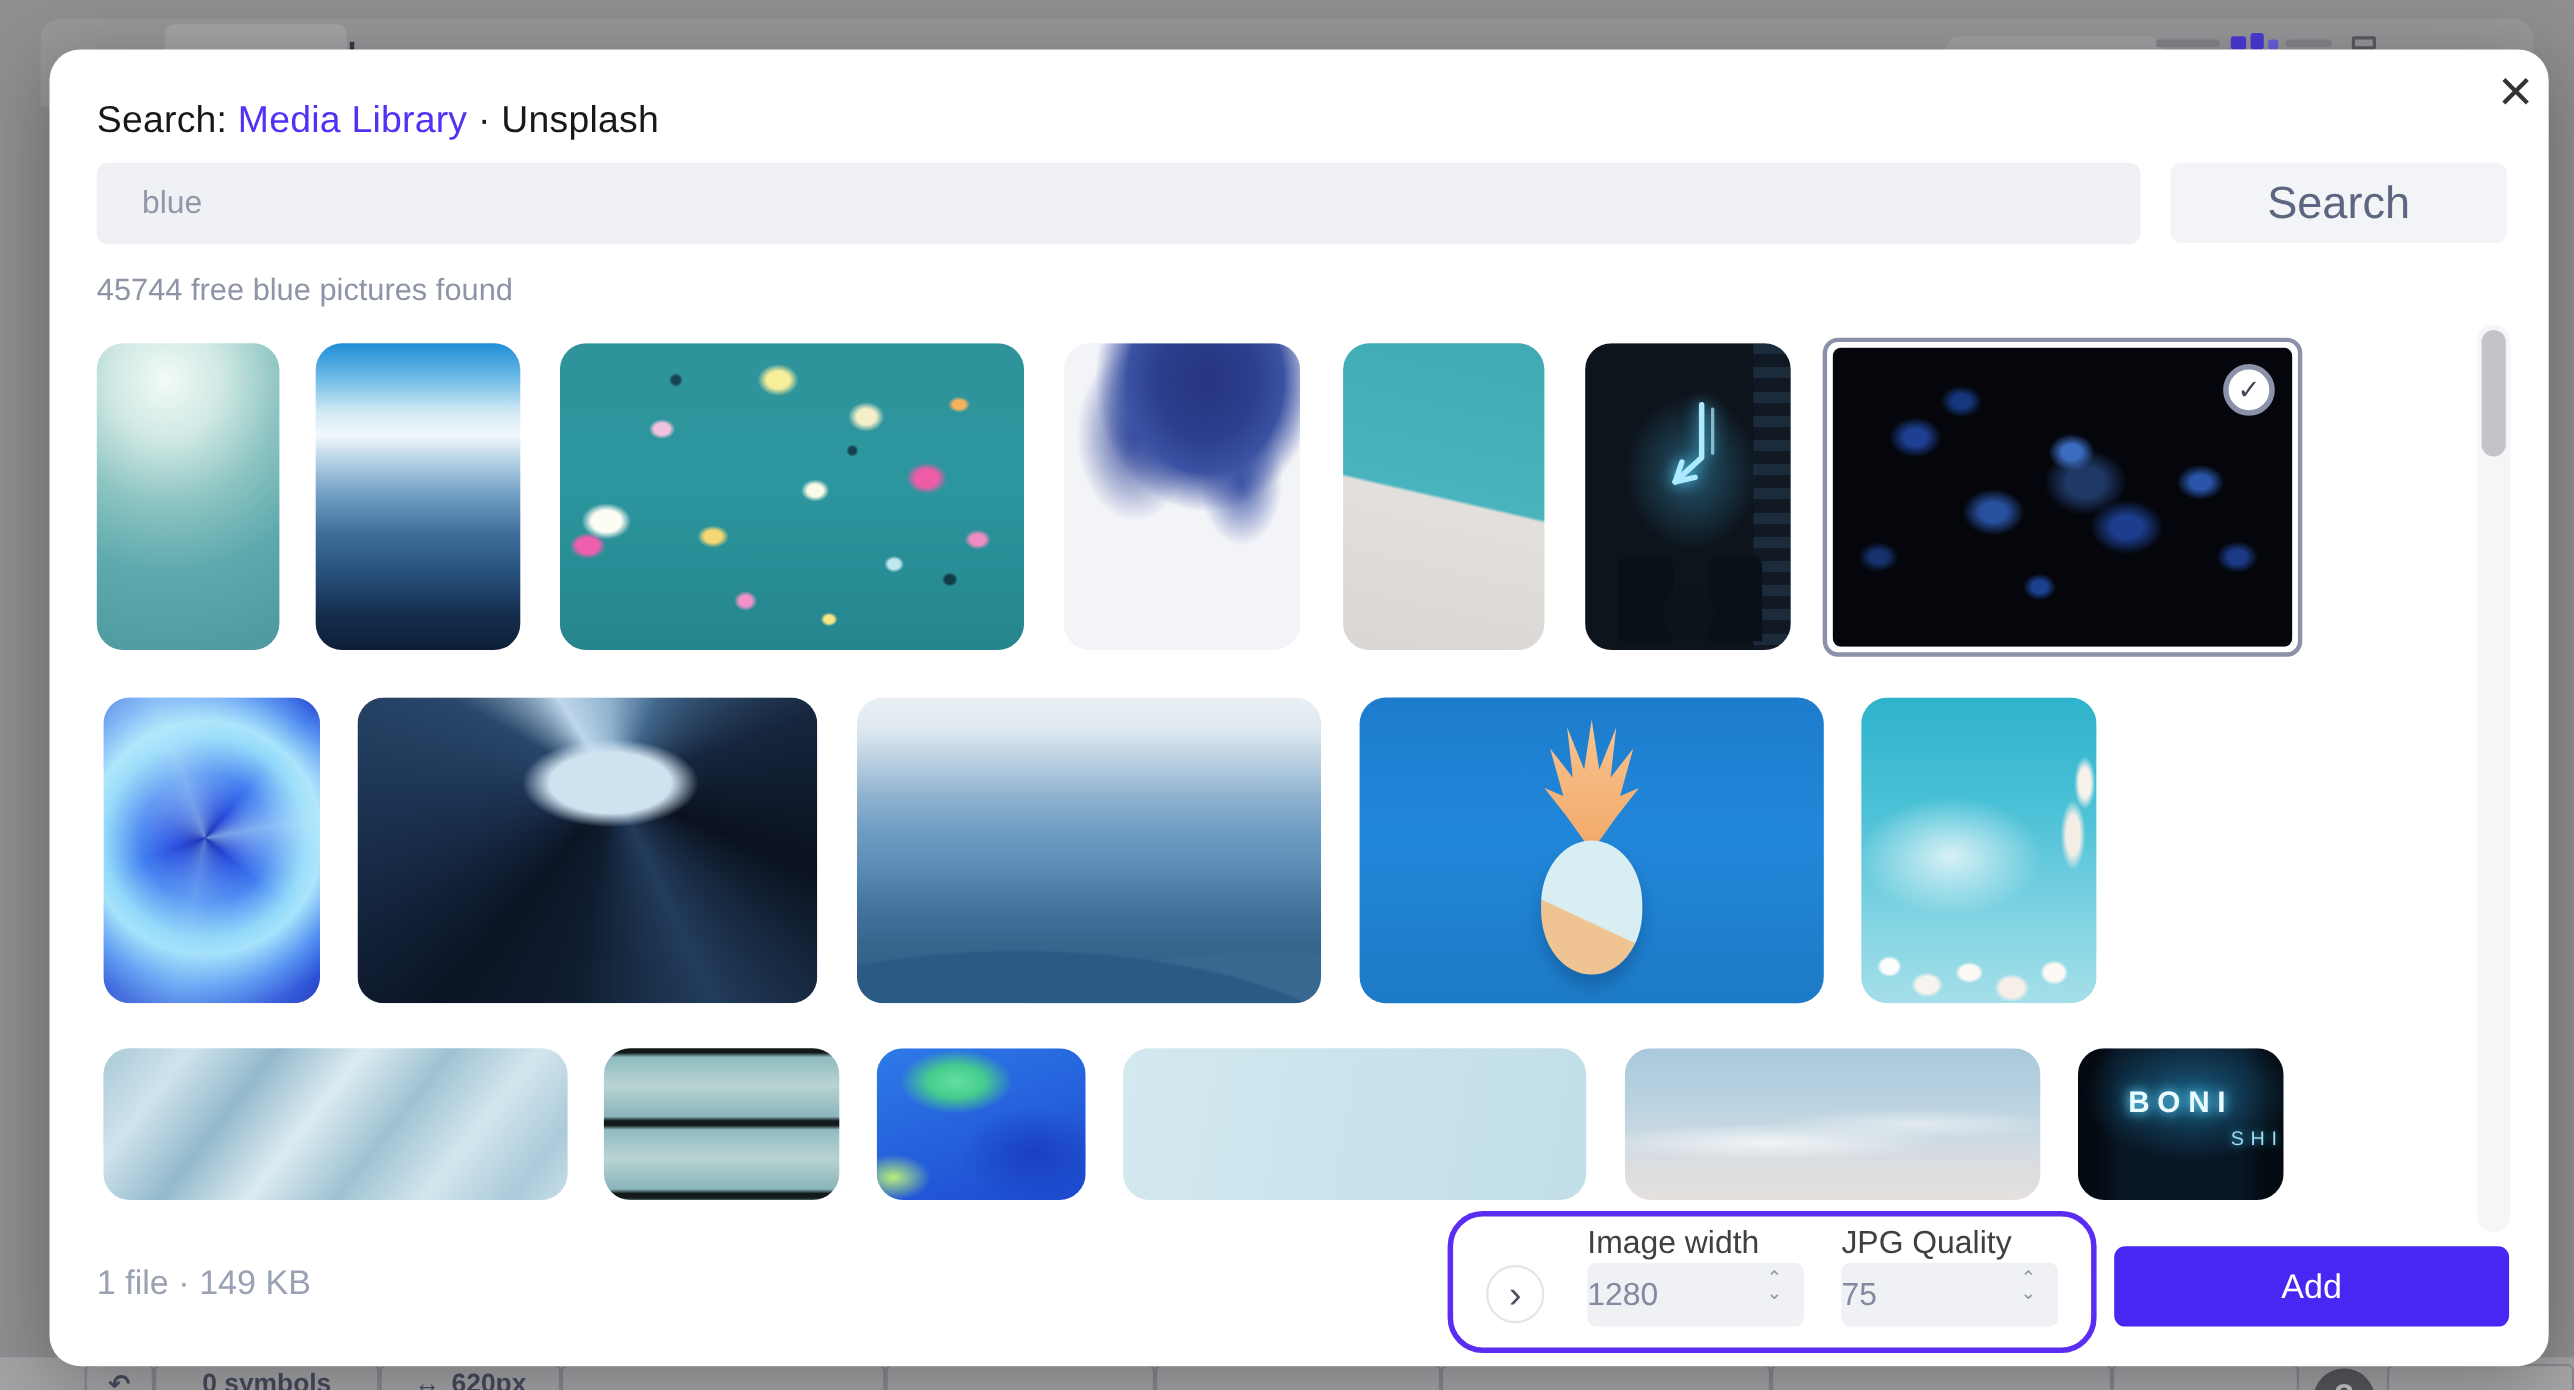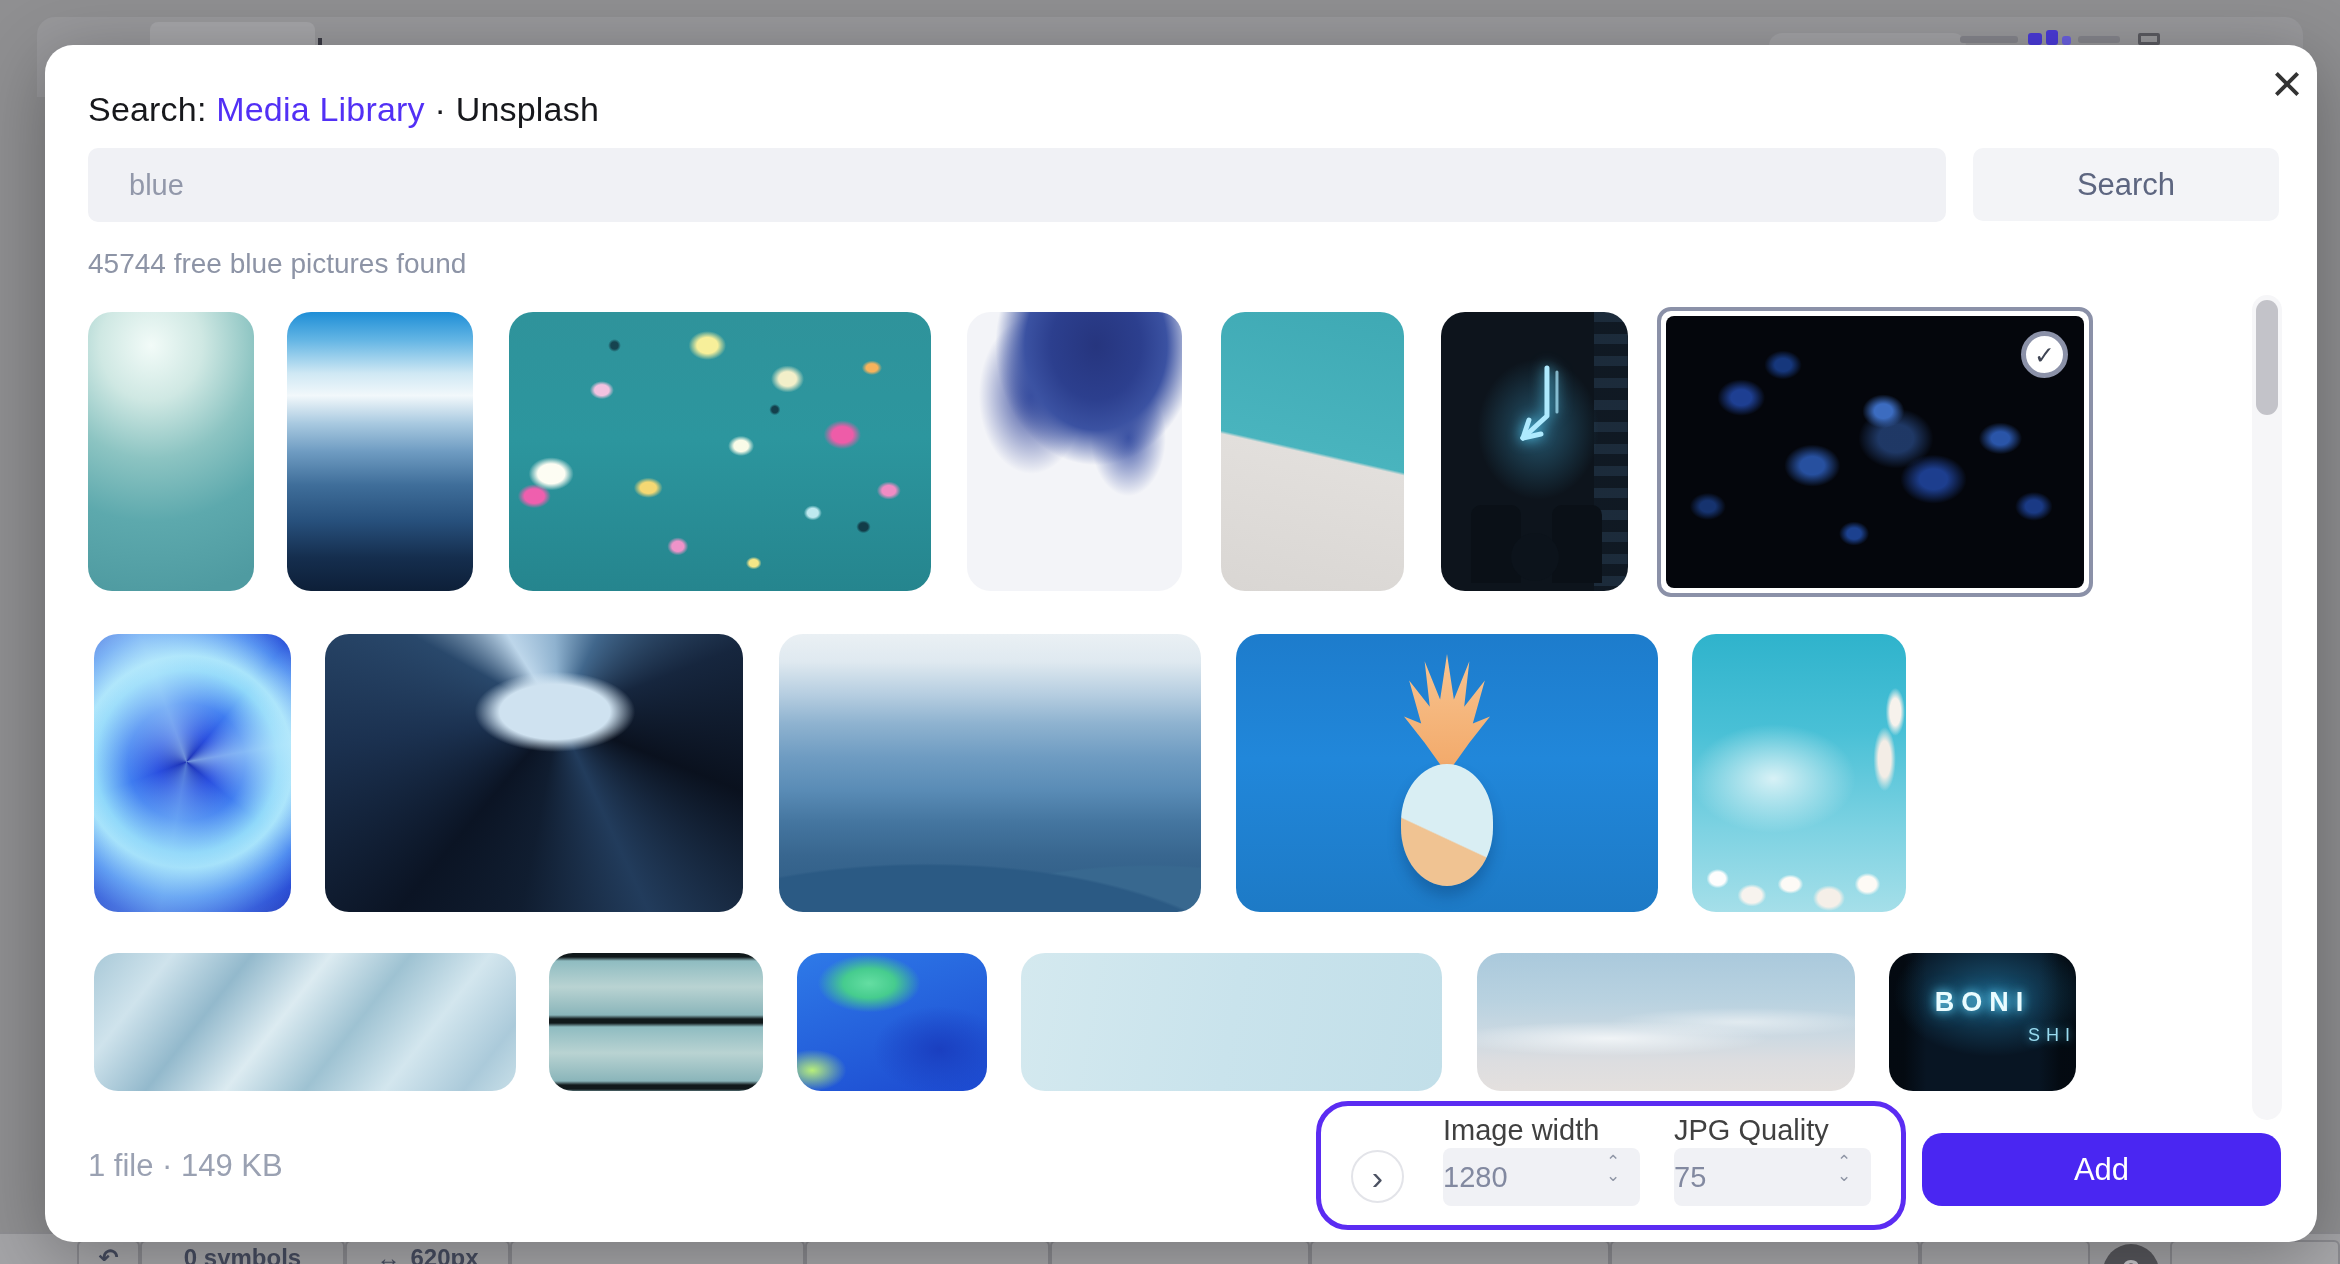--- a/index.html
+++ b/index.html
@@ -22,21 +22,21 @@
   
   .modal { position:absolute; left:45px; top:45px; width:2272px; height:1197px; background:#ffffff; border-radius:28px;
            box-shadow:0 14px 70px rgba(0,0,0,.30); }
   .close { position:absolute; left:2210px; top:6px; width:64px; height:64px; border:none; background:none; cursor:pointer;
            color:#333333; font-size:54px; font-weight:300; line-height:60px; text-align:center; }
   .title { position:absolute; left:43px; top:45px; font-size:34px; color:#17181c; letter-spacing:.2px; }
   .title .link { color:#5230f5; cursor:pointer; }
   .search-input { position:absolute; left:43px; top:103px; width:1858px; height:74px; background:#f0f1f5; border:none;
                   border-radius:10px; font-family:inherit; font-size:29px; color:#9298aa; padding:0 41px; outline:none; }
   .search-btn { position:absolute; left:1928px; top:103px; width:306px; height:73px; background:#f3f4f7; border:none;
-                border-radius:10px; font-family:inherit; font-size:31px; font-weight:500; color:#5d6680; cursor:pointer;text-align:center; }
+                border-radius:10px; font-family:inherit; font-size:41px; font-weight:500; color:#5d6680; cursor:pointer;text-align:center; }
   .results { position:absolute; left:43px; top:203px; font-size:28px; color:#8d94a6; }
 
   
   .thumb { position:absolute; border-radius:24px; overflow:hidden; cursor:pointer; }
   .sel-wrap { position:absolute; left:1612px; top:262px; width:436px; height:290px; border:4px solid #8b91a8;
               border-radius:14px; background:#fff; padding:5px; cursor:pointer; }
   .sel-img { position:relative; width:100%; height:100%; border-radius:8px; overflow:hidden; }
   .check-badge { position:absolute; right:16px; top:15px; width:47px; height:47px; border-radius:50%; background:#ffffff;
                  border:5px solid #8b91a8; color:#3f4554; font-size:25px; font-weight:700; text-align:center; line-height:38px; }
 
@@ -165,21 +165,21 @@
   .expand-btn { position:absolute; left:30px; top:44px; width:53px; height:53px; border-radius:50%; background:#fff;
     border:2px solid #e3e4e9; color:#4c5262; font-size:34px; line-height:46px; text-align:center; cursor:pointer; }
   .opt-label { position:absolute; top:8px; font-size:29px; color:#404040; }
   .lbl-w { left:122px; } .lbl-q { left:353px; }
   .stepper { position:absolute; top:42px; width:197px; height:58px; background:#f0f1f5; border-radius:8px; }
   .st-w { left:122px; } .st-q { left:353px; }
   .stepper input { position:absolute; left:0; top:0; width:150px; height:58px; border:none; background:none; outline:none;
     font-family:inherit; font-size:29px; color:#8289a0; }
   .spin { position:absolute; right:14px; top:7px; width:26px; display:flex; flex-direction:column; align-items:center; cursor:pointer; }
   .spin span { font-size:17px; line-height:14px; color:#8f96a6; }
-  .add-btn { position:absolute; left:1877px; top:1088px; width:359px; height:73px; background:#4a26f2; border:none; border-radius:20px;
+  .add-btn { position:absolute; left:1877px; top:1088px; width:359px; height:73px; background:#4a26f2; border:none; border-radius:10px;
     color:#ffffff; font-family:inherit; font-size:31px; cursor:pointer; }
 </style>
 </head>
 <body>
 
 <div class="bg-window"></div>
 <div class="bg-tab"></div>
 <div class="bg-tick"></div>
 <div class="bg-pill"></div>
 <div class="bg-frag" style="left:1960px;top:36px;width:58px;height:7px;background:#85858c;"></div>

